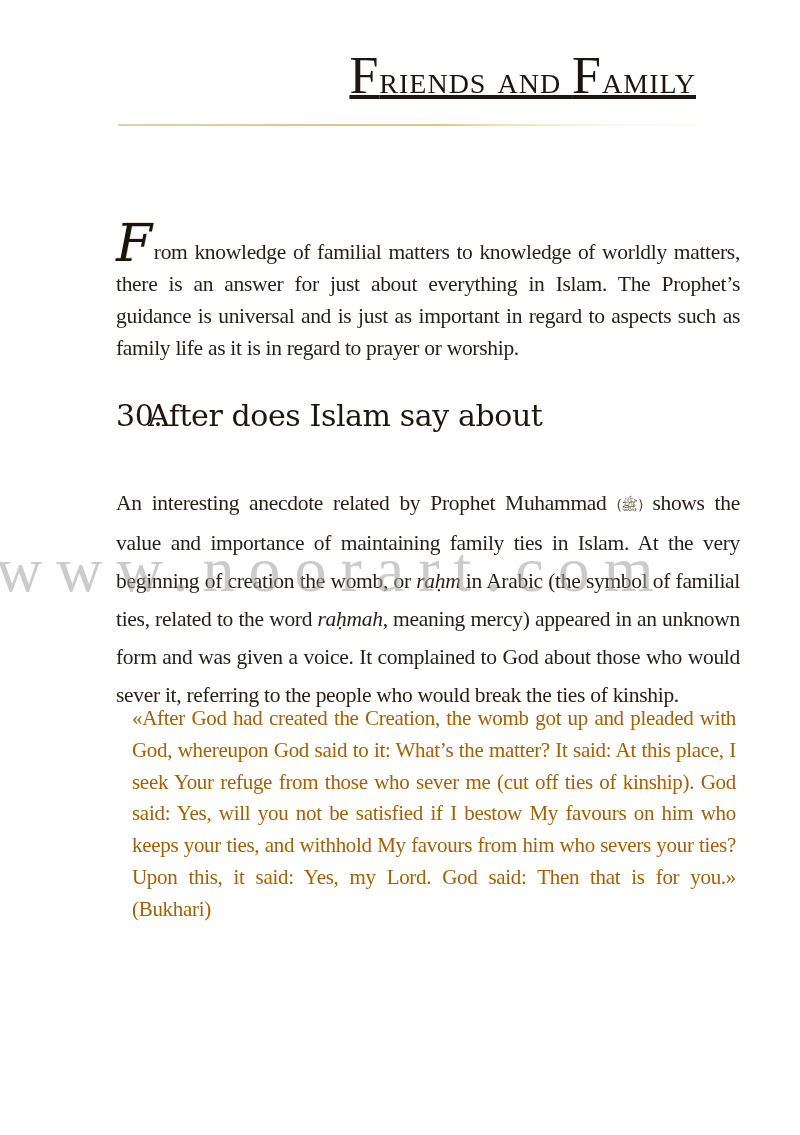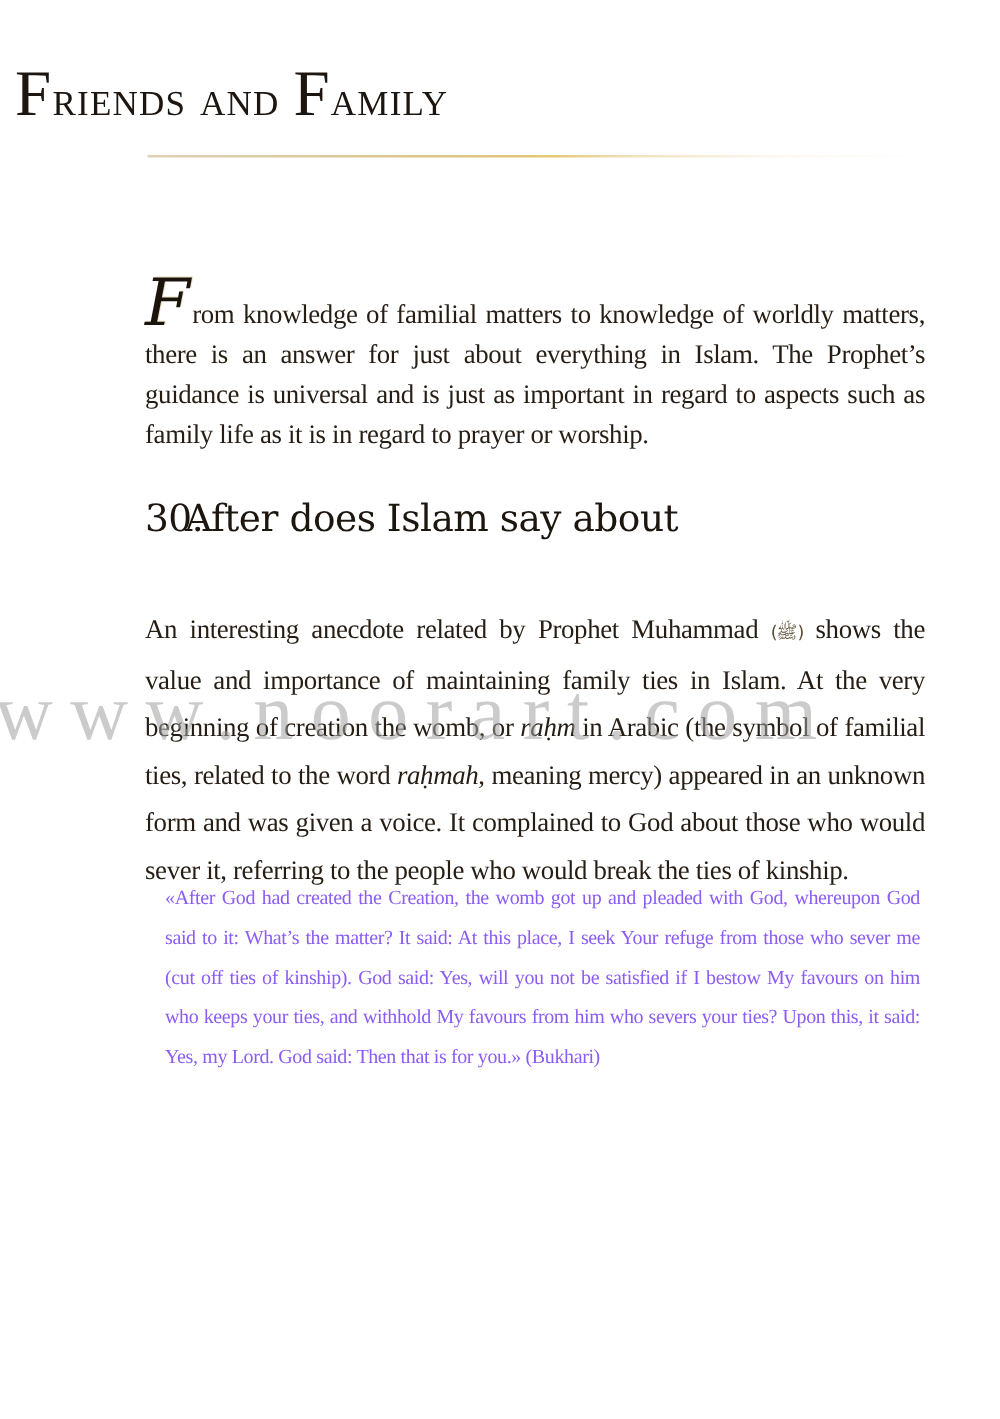--- a/index.html
+++ b/index.html
@@ -13,29 +13,30 @@
       position: relative;
       overflow: hidden;
       color: #2a2218;
       font-family: "Liberation Serif", "DejaVu Serif", serif;
     }
     .page-title {
       position: absolute;
       left: 0;
       width: 696px;
       top: 52px;
-      text-align: left;
+      text-align: right;
       font-family: "Liberation Serif", serif;
       font-size: 40px;
       font-variant: small-caps;
       letter-spacing: 1px;
       color: #1d1610;
       line-height: 48px;
       padding-left: 12px;
       box-sizing: border-box;
+      text-decoration: underline;
     }
     .page-title .sc-cap { font-size: 52px; }
     .divider {
       position: absolute;
       left: 118px;
       top: 124px;
       width: 620px;
       height: 2px;
       background: linear-gradient(to right,
         rgba(196,170,120,0.55) 0%,
@@ -98,25 +99,25 @@
       color: #261e14;
     }
     .answer em { font-style: italic; }
     .quote {
       position: absolute;
       left: 116px;
       top: 703px;
       width: 620px;
       padding-left: 16px;
       box-sizing: border-box;
-      font-size: 16px;
+      font-size: 21px;
       line-height: 31.8px;
       text-align: justify;
       letter-spacing: -0.3px;
-      color: #8b5cf6;
+      color: #a16207;
     }
     .watermark {
       position: absolute;
       left: -4px;
       top: 538px;
       width: 810px;
       font-family: "Liberation Serif", serif;
       font-size: 64px;
       line-height: 64px;
       letter-spacing: 14px;

